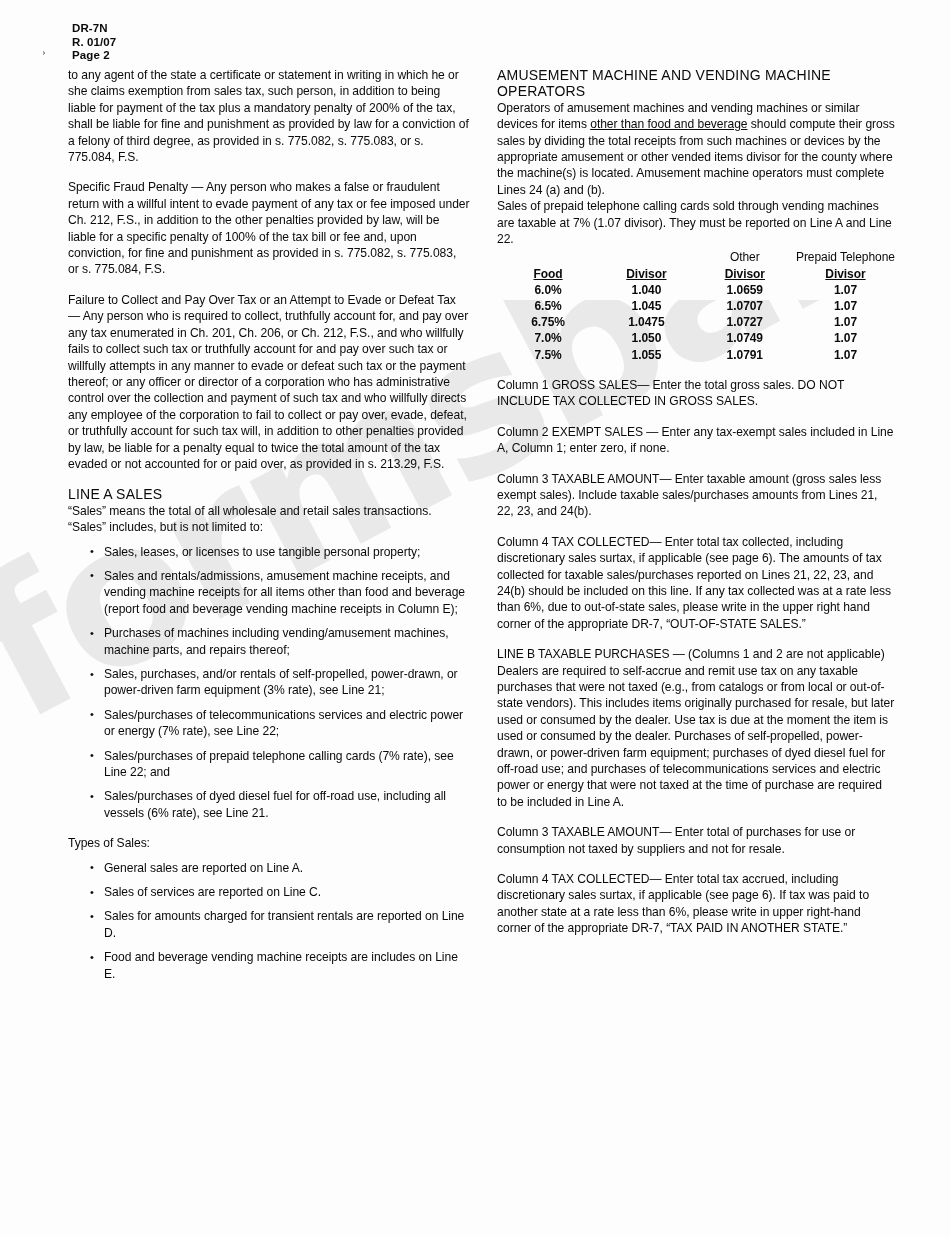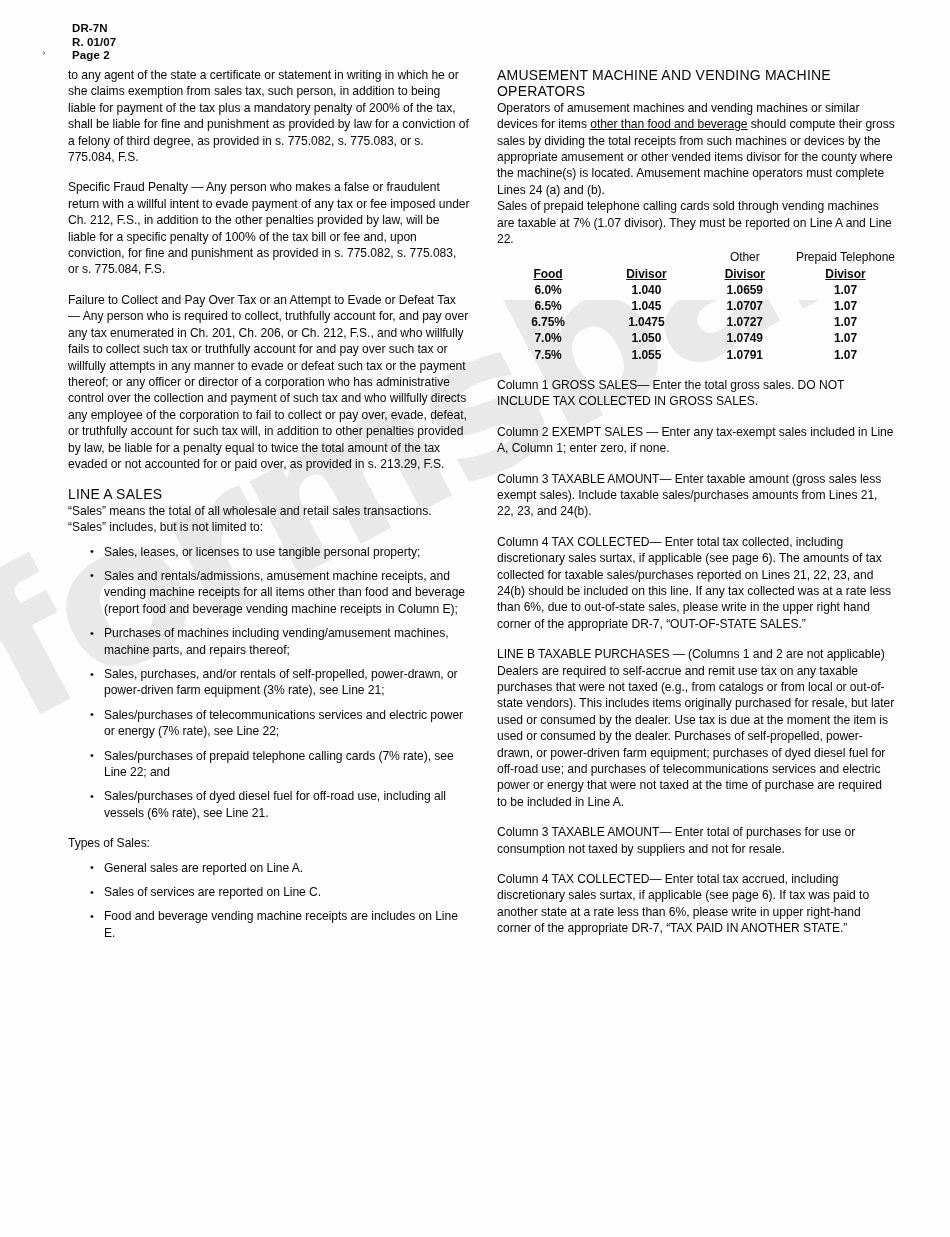--- a/index.html
+++ b/index.html
@@ -190,20 +190,21 @@
         <li>Sales/purchases of prepaid telephone calling cards (7% rate), see Line 22; and</li>
         <li>Sales/purchases of dyed diesel fuel for off-road use, including all vessels (6% rate), see Line 21.</li>
       </ul>
 
       <div class="spacer-sm"></div>
 
       <p class="para nogap">Types of Sales:</p>
       <ul class="bullets">
         <li>General sales are reported on Line A.</li>
         <li>Sales of services are reported on Line C.</li>
+        <li>Sales for amounts charged for transient rentals are reported on Line D.</li>
         <li>Food and beverage vending machine receipts are includes on Line E.</li>
       </ul>
 
     </div>
 
     <div class="col" id="col-right">
 
       <h3 class="heading">AMUSEMENT MACHINE AND VENDING MACHINE OPERATORS</h3>
       <p class="para nogap"><span>Operators of amusement machines and vending machines or similar devices for items </span><span class="u">other than food and beverage</span><span> should compute their gross sales by dividing the total receipts from such machines or devices by the appropriate amusement or other vended items divisor for the county where the machine(s) is located. Amusement machine operators must complete Lines 24 (a) and (b).</span></p>
       <p class="para b nogap">Sales of prepaid telephone calling cards sold through vending machines are taxable at 7% (1.07 divisor).  They must be reported on Line A and Line 22.</p>

